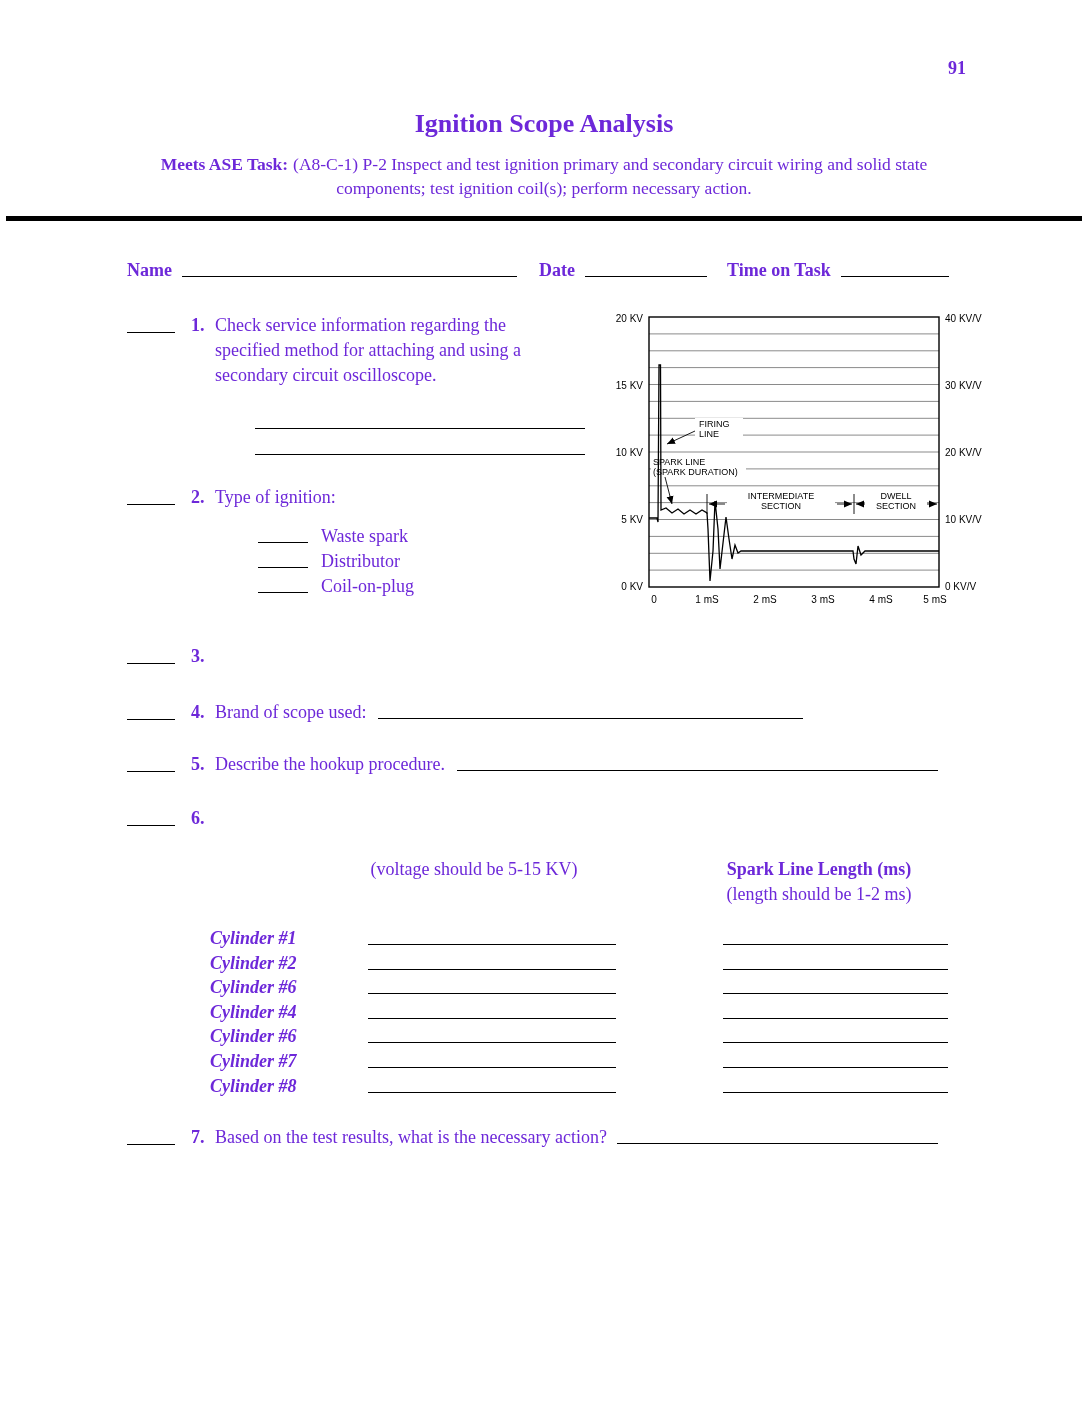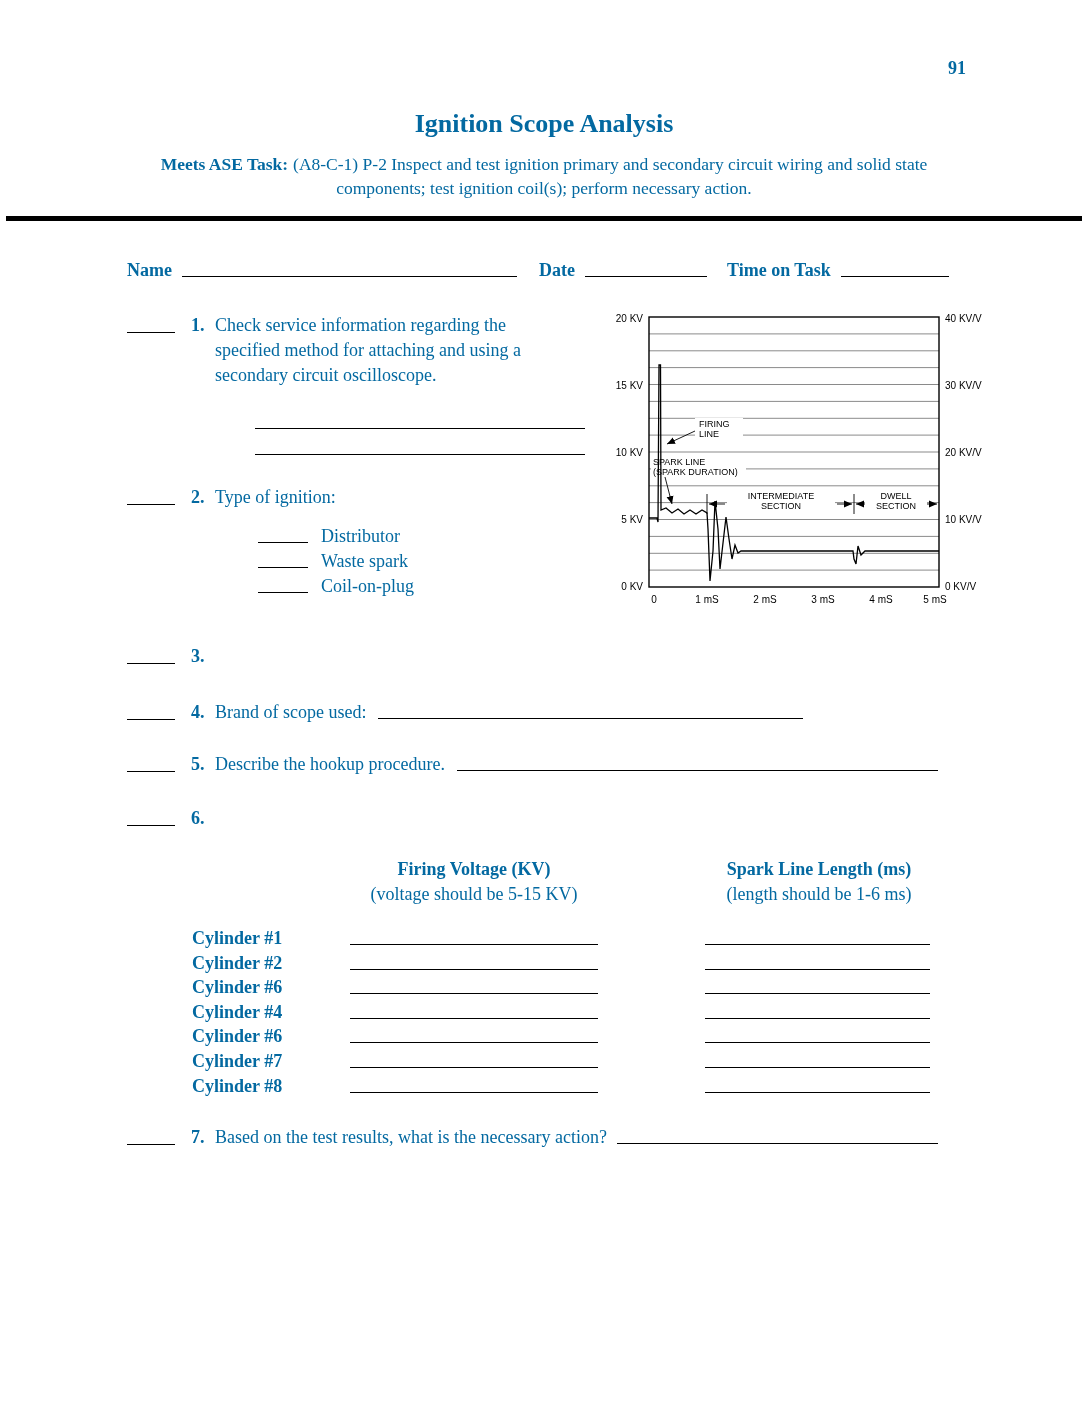--- a/index.html
+++ b/index.html
@@ -2,21 +2,21 @@
 <html><head>
 <meta charset="utf-8">
 <style>
   * { box-sizing: border-box; }
   html, body { margin: 0; padding: 0; background: #ffffff; }
   .page {
     position: relative;
     width: 1088px;
     height: 1408px;
     background: #ffffff;
-    color: #0369a1;
+    color: #6d28d9;
     font-family: "Liberation Serif", serif;
     font-size: 18px;
     line-height: 25px;
     overflow: hidden;
   }
   .pagenum {
     position: absolute;
     top: 56px;
     right: 122px;
     font-weight: bold;
@@ -78,21 +78,21 @@
   .mt-item7 { margin-top: 27px; }
   .brand-line { width: 425px; margin-left: 12px; }
   .w660 { width: 665px; }
 
   .thead { display: flex; margin-top: 26px; text-align: center; }
   .th-c1 { margin-left: 223px; width: 248px; flex: none; }
   .th-c2 { margin-left: 107px; width: 228px; flex: none; }
   .th-main { font-weight: bold; }
   .tbody { margin-top: 19px; }
   .trow { display: flex; align-items: flex-start; height: 24.6px; }
-  .cyl { font-weight: bold; margin-left: 65px; width: 158px; flex: none; }
+  .cyl { font-weight: bold; margin-left: 83px; width: 158px; flex: none; font-style: italic; }
   .cl1 { width: 248px; flex: none; }
   .cl2 { margin-left: 107px; width: 225px; flex: none; }
 </style>
 </head>
 <body>
 
 <div class="page">
 
   <div class="pagenum">91</div>
 
@@ -128,25 +128,25 @@
 
         <div class="item" style="margin-top:30px">
           <span class="score"></span>
           <span class="num">2.</span>
           <div class="itext">Type of ignition:</div>
         </div>
 
         <div class="opts">
           <div class="opt">
             <span class="opt-line"></span>
-            <span>Distributor</span>
+            <span>Waste spark</span>
           </div>
           <div class="opt">
             <span class="opt-line"></span>
-            <span>Waste spark</span>
+            <span>Distributor</span>
           </div>
           <div class="opt">
             <span class="opt-line"></span>
             <span>Coil-on-plug</span>
           </div>
         </div>
       </div>
 
       <div class="diagram">
         <svg width="392" height="302" viewBox="0 0 392 302">
@@ -246,26 +246,25 @@
       <span class="fill"></span>
     </div>
 
     <div class="item mt-item6">
       <span class="score"></span>
       <span class="num">6.</span>
     </div>
 
     <div class="thead">
       <div class="th-c1">
-        <div class="th-main">Firing Voltage (KV)</div>
         <div>(voltage should be 5-15 KV)</div>
       </div>
       <div class="th-c2">
         <div class="th-main">Spark Line Length (ms)</div>
-        <div>(length should be 1-6 ms)</div>
+        <div>(length should be 1-2 ms)</div>
       </div>
     </div>
 
     <div class="tbody">
       <div class="trow">
         <span class="cyl">Cylinder #1</span>
         <span class="cl1 ul"></span>
         <span class="cl2 ul"></span>
       </div>
       <div class="trow">

